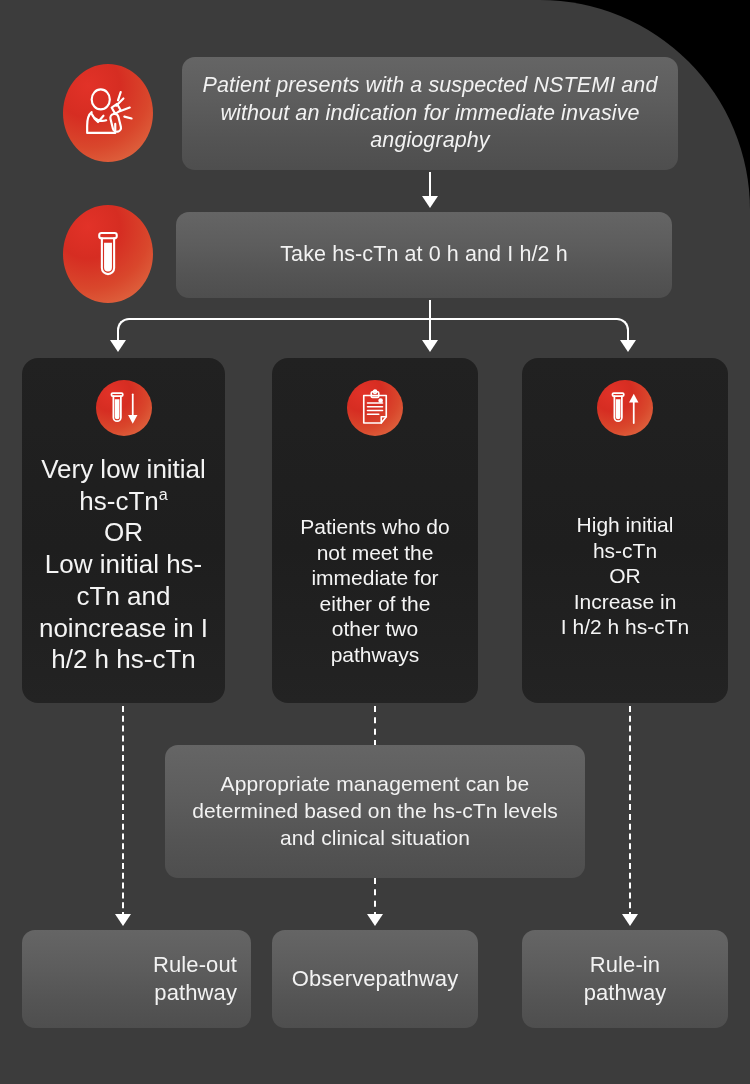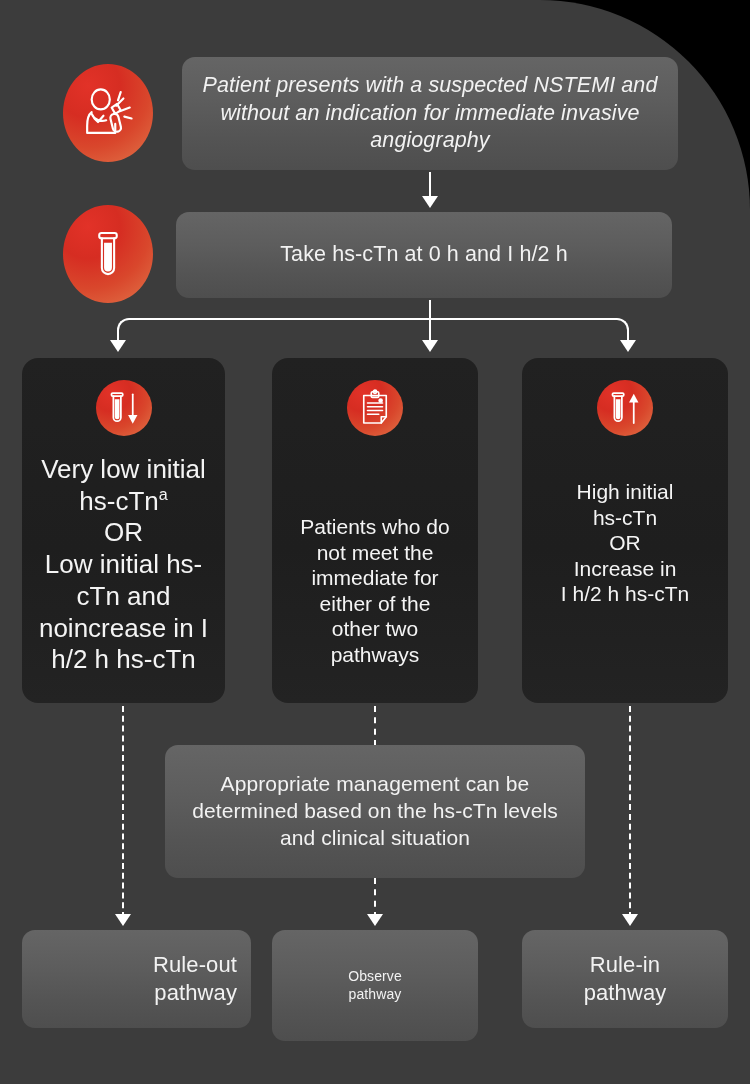--- a/index.html
+++ b/index.html
@@ -214,21 +214,21 @@
       <svg width="40" height="40" viewBox="0 0 64 64">
         <g fill="none" stroke="#ffffff" stroke-width="2.8" stroke-linecap="round" stroke-linejoin="round">
           <rect x="12" y="8" width="18" height="5" rx="2"></rect>
           <path d="M15 13 L15 47 a6 6 0 0 0 12 0 L27 13"></path>
           <path d="M17.3 18 L17.3 46.5 a3.7 3.7 0 0 0 7.4 0 L24.7 18 z" fill="#ffffff" stroke="none"></path>
           <path d="M46 22 L46 56"></path>
         </g>
         <path d="M38.5 23 L53.5 23 L46 9 z" fill="#ffffff"></path>
       </svg>
     </div>
-    <div class="cardtext" style="font-size:21px; margin-top:43px;">
+    <div class="cardtext" style="font-size:21px; margin-top:76px;">
       <span>High initial</span><br>
       <span>hs-cTn</span><br>
       <span>OR</span><br>
       <span>Increase in</span><br>
       <span>I h/2 h hs-cTn</span>
     </div>
   </div>
 
   <div class="dashline" style="left:122px; top:706px; height:212px;"></div>
   <div class="arrowhead" style="left:115px; top:914px;"></div>
@@ -240,21 +240,21 @@
   <div class="dashline" style="left:629px; top:706px; height:212px;"></div>
   <div class="arrowhead" style="left:622px; top:914px;"></div>
 
   <div class="lightbox" style="left:165px; top:745px; width:420px; height:133px; font-size:21px;">Appropriate management can be determined based on the hs-cTn levels and clinical situation</div>
 
   <div class="lightbox" style="left:22px; top:930px; width:229px; height:98px; font-size:22px; flex-direction:column;align-items:flex-end;">
     <span>Rule-out</span>
     <span>pathway</span>
   </div>
 
-  <div class="lightbox" style="left:272px; top:930px; width:206px; height:111px; font-size:14px; flex-direction:column;">
+  <div class="lightbox" style="left:272px; top:930px; width:206px; height:98px; font-size:22px; flex-direction:row;">
     <span>Observe</span>
     <span>pathway</span>
   </div>
 
   <div class="lightbox" style="left:522px; top:930px; width:206px; height:98px; font-size:22px; flex-direction:column;">
     <span>Rule-in</span>
     <span>pathway</span>
   </div>
 
 </div>

